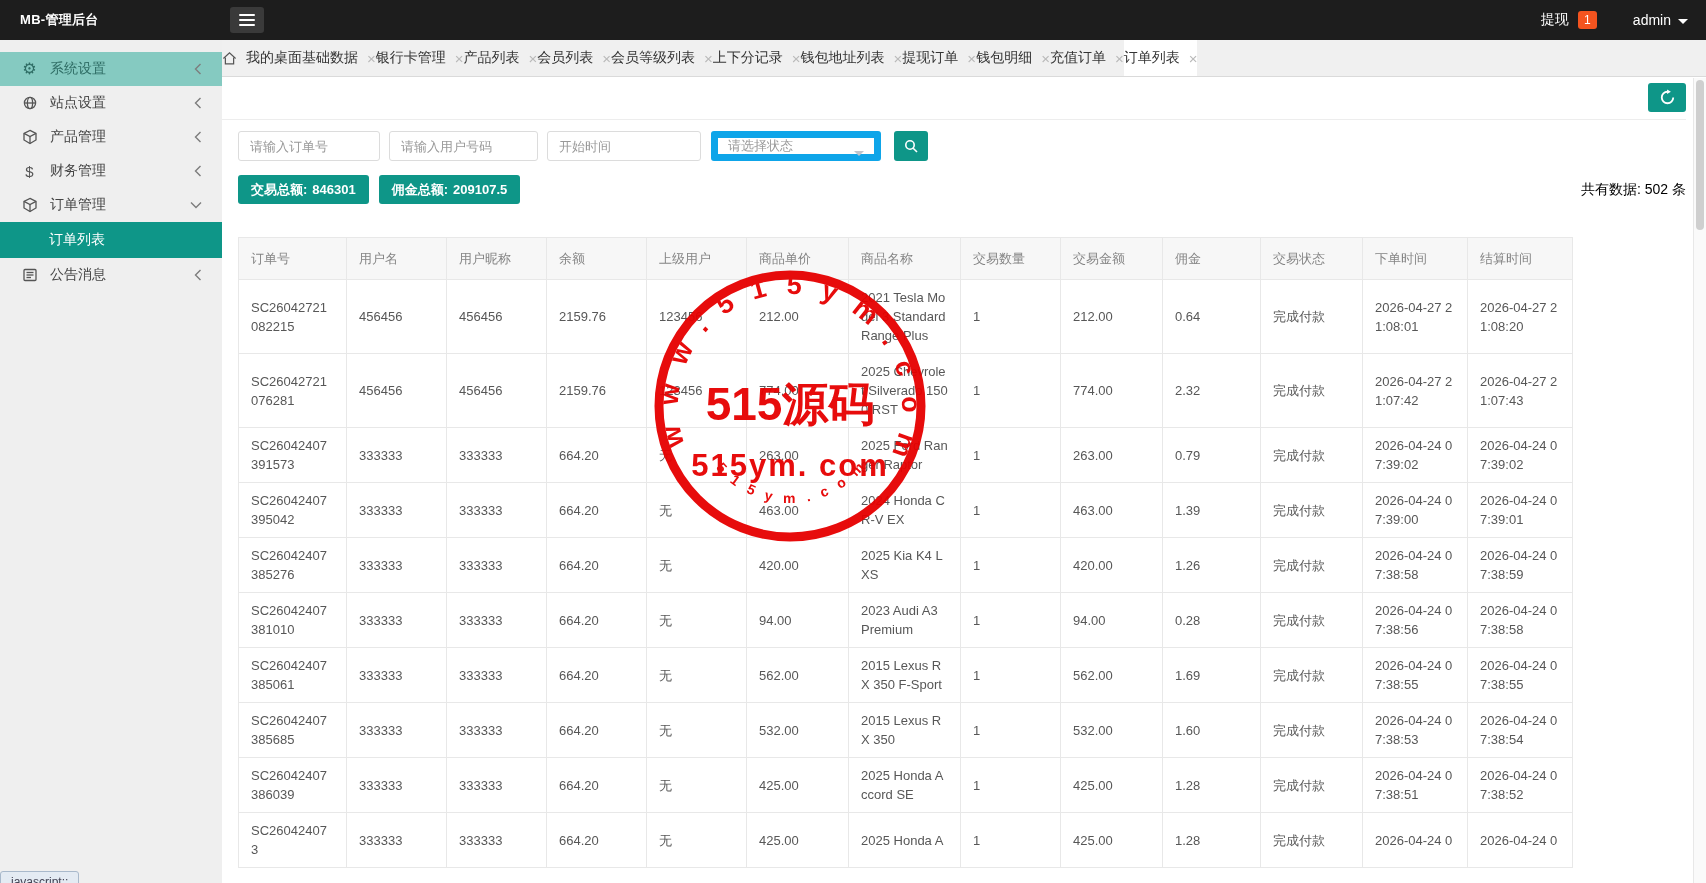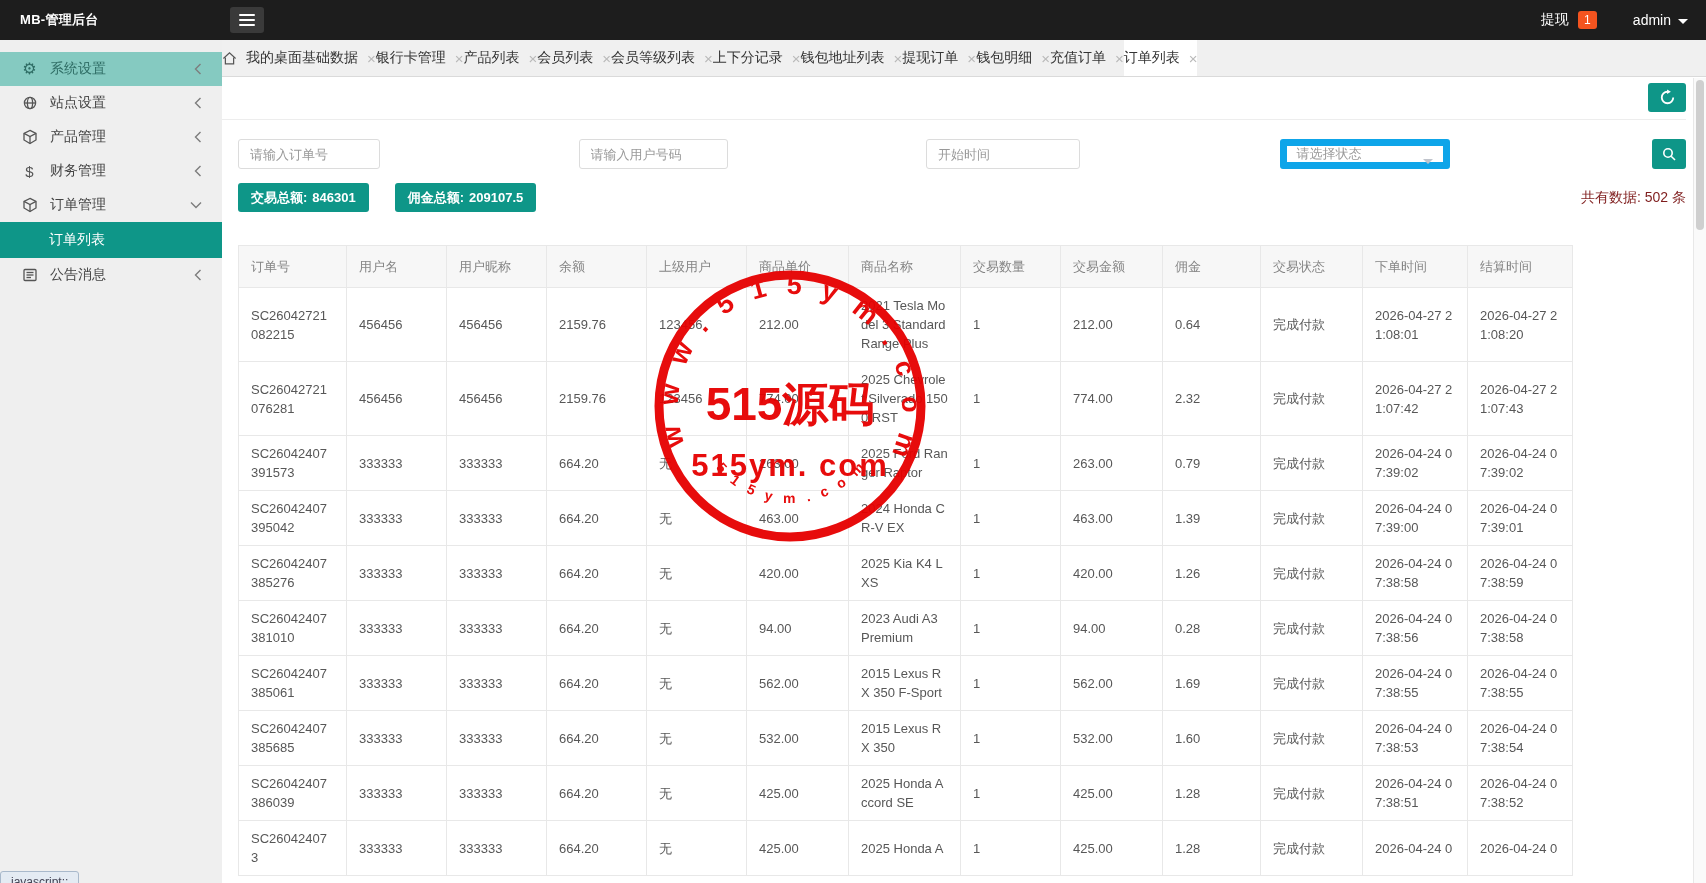--- a/index.html
+++ b/index.html
@@ -43,36 +43,36 @@
     border-bottom:1px solid #ededed; }
   .refresh-btn { position:absolute; right:0; top:5px; width:38px; height:29px; background:#0e9688;
     border:none; border-radius:3px; display:flex; align-items:center; justify-content:center; cursor:pointer; }
   
   .scrollbar { position:absolute; top:78px; right:0; bottom:0; width:13px; background:#fafafa;
     border-left:1px solid #e8e8e8; }
   .scroll-thumb { position:absolute; top:2px; left:2px; right:2px; height:150px; background:#cfcfcf;
     border-radius:6px; cursor:pointer; }
   
   .panel { position:absolute; left:238px; top:120px; width:1448px; }
-  .filters { display:flex; gap:5px; margin-top:19px; align-items:center;justify-content:space-between; }
+  .filters { display:flex; gap:5px; margin-top:11px; align-items:center; }
   .f-input { height:30px; border:1px solid #dcdcdc; border-radius:3px; padding:0 11px; font-size:13px;
     color:#333; outline:none; font-family:inherit; }
   .f-input::placeholder { color:#999; }
   .in-order { width:142px; } .in-user { width:149px; margin-left:4px; } .in-time { width:154px; margin-left:4px; }
   .select-box { width:170px; height:30px; border:7px solid #0ea5e9; border-radius:3px; margin-left:5px;
     display:flex; align-items:center; padding:0 10px; font-size:13px; color:#999; cursor:pointer;
     position:relative; background:#fff; }
   .select-caret { position:absolute; right:10px; top:13px; width:0; height:0;
     border-left:5px solid transparent; border-right:5px solid transparent; border-top:5px solid #c0c4cc; }
   .search-btn { width:34px; height:30px; margin-left:8px; background:#0e9688; border:none; border-radius:3px;
     display:flex; align-items:center; justify-content:center; cursor:pointer; }
-  .badges { display:flex; align-items:center; gap:26px; margin-top:14px; }
+  .badges { display:flex; align-items:center; gap:10px; margin-top:14px; }
   .total-badge { height:29px; background:#0e9688; color:#fff; font-size:13px; font-weight:bold;
     border-radius:3px; display:flex; align-items:center; padding:0 13px; gap:5px; }
-  .record-count { margin-left:auto; font-size:14px; color:#7f1d1d; }
+  .record-count { margin-left:auto; font-size:14px; color:#000000; }
   
   table { border-collapse:collapse; table-layout:fixed; width:1334px; margin-top:33px;padding-left:20px; }
   th, td { border:1px solid #e8e8e8; text-align:left; vertical-align:middle; }
   th { height:42px; background:#f7f7f7; color:#858585; font-size:13px; font-weight:normal; padding:0 12px; }
   td { padding:8px 12px; font-size:13px; color:#575757; line-height:19px; word-break:break-all; background:#fff; }
   tr.rh70 td { height:54px; } tr.rh86 td { height:70px; } tr.rh59 td { height:43px; }
   
   .watermark { position:absolute; left:640px; top:256px; width:300px; height:300px; z-index:50;
     pointer-events:none; opacity:.95; }
   

